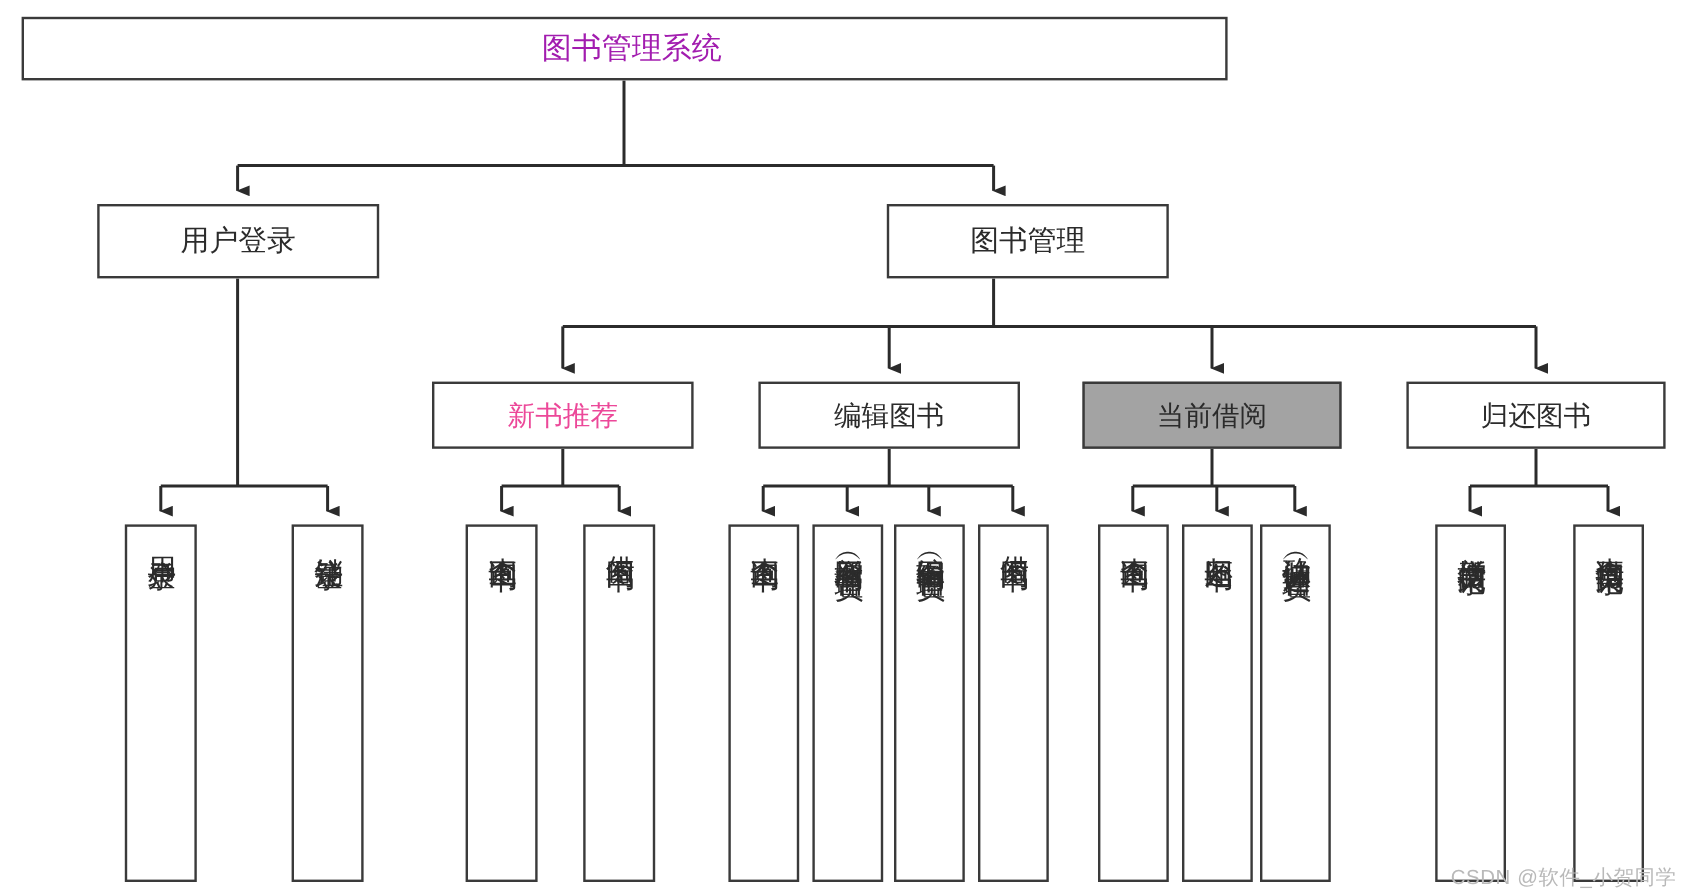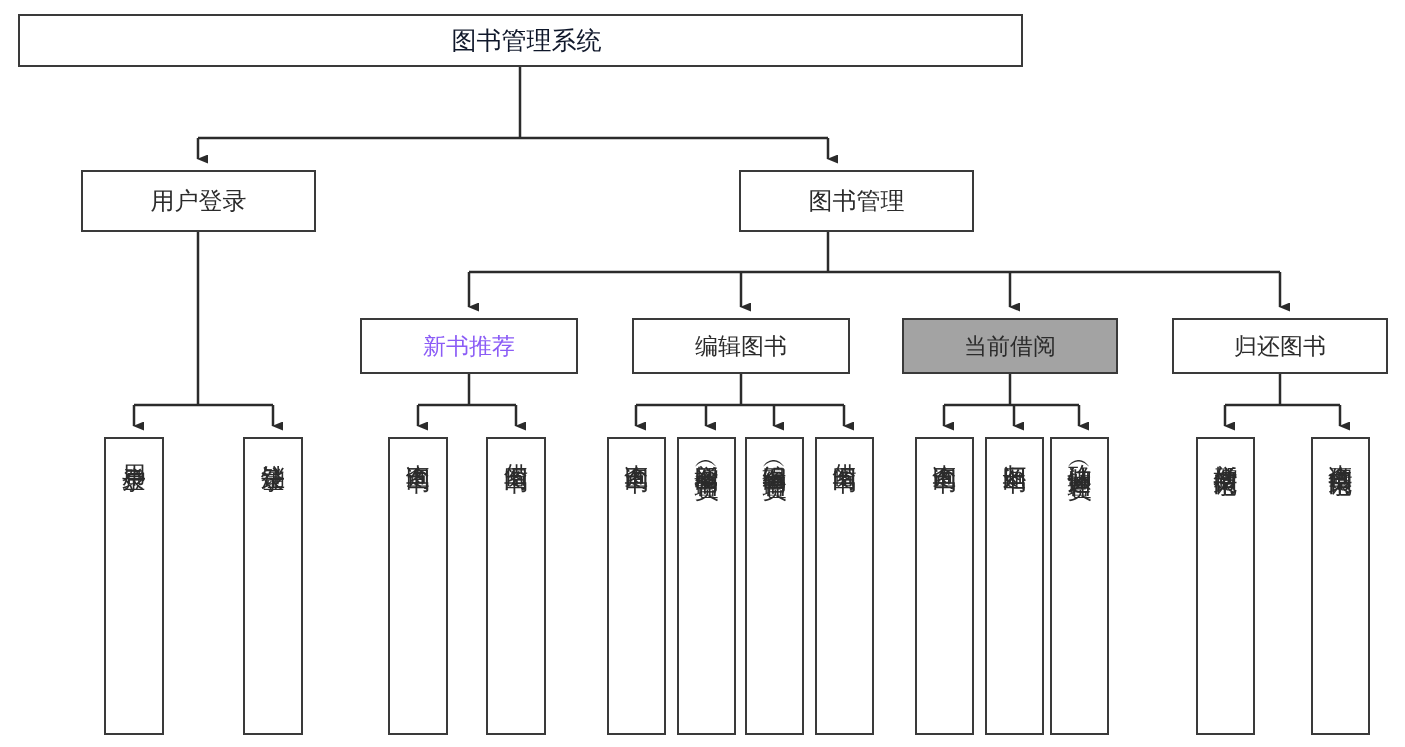--- a/index.html
+++ b/index.html
@@ -124,30 +124,30 @@
           <path d="M1280,374 L1280,405"></path>
           <path d="M1225,405 L1340,405"></path>
           <path d="M1225,405 L1225,426" marker-end="url(#arrowhead)"></path>
           <path d="M1340,405 L1340,426" marker-end="url(#arrowhead)"></path>
         </g>
       </g>
   </svg>
 
   <div id="nodes-layer">
       <div class="node-box level-1" style="left: 18px; top: 14px; width: 1005px; height: 53px; border-color: rgb(58, 58, 58); background: rgb(255, 255, 255);">
-        <span class="node-label" style="color: #0f172a; margin-left: 12px;">图书管理系统</span>
+        <span class="node-label" style="color: #a21caf; margin-left: 12px;">图书管理系统</span>
       </div>
       <div class="node-box level-2" style="left: 81px; top: 170px; width: 235px; height: 62px; border-color: rgb(58, 58, 58); background: rgb(255, 255, 255);">
         <span class="node-label" style="color: rgb(43, 43, 43);">用户登录</span>
       </div>
       <div class="node-box level-2" style="left: 711px; top: 170px; width: 235px; height: 62px; border-color: rgb(58, 58, 58); background: rgb(255, 255, 255); margin-left: 28px;">
         <span class="node-label" style="color: rgb(43, 43, 43);">图书管理</span>
       </div>
       <div class="node-box level-3" style="left: 360px; top: 318px; width: 218px; height: 56px; border-color: rgb(58, 58, 58); background: rgb(255, 255, 255);">
-        <span class="node-label" style="color: #8b5cf6;">新书推荐</span>
+        <span class="node-label" style="color: #ec4899;">新书推荐</span>
       </div>
       <div class="node-box level-3" style="left: 632px; top: 318px; width: 218px; height: 56px; border-color: rgb(58, 58, 58); background: rgb(255, 255, 255);">
         <span class="node-label" style="color: rgb(43, 43, 43);">编辑图书</span>
       </div>
       <div class="node-box level-3" style="left: 902px; top: 318px; width: 216px; height: 56px; border-color: rgb(58, 58, 58); background: #a3a3a3;">
         <span class="node-label" style="color: rgb(43, 43, 43);">当前借阅</span>
       </div>
       <div class="node-box level-3" style="left: 1172px; top: 318px; width: 216px; height: 56px; border-color: rgb(58, 58, 58); background: rgb(255, 255, 255);">
         <span class="node-label" style="color: rgb(43, 43, 43);">归还图书</span>
       </div>
@@ -185,13 +185,14 @@
         <span class="node-label" style="color: rgb(43, 43, 43);">确认归还（管理员）</span>
       </div>
       <div class="node-box level-4" style="left: 1196px; top: 437px; width: 59px; height: 298px; border-color: rgb(58, 58, 58); background: rgb(255, 255, 255);">
         <span class="node-label" style="color: rgb(43, 43, 43);">新增借阅记录</span>
       </div>
       <div class="node-box level-4" style="left: 1311px; top: 437px; width: 59px; height: 298px; border-color: rgb(58, 58, 58); background: rgb(255, 255, 255);">
         <span class="node-label" style="color: rgb(43, 43, 43);">查询借阅记录</span>
       </div>
     </div>
 
+  <div id="watermark">CSDN @软件_小贺同学</div>
 </div>
 
 </body></html>

